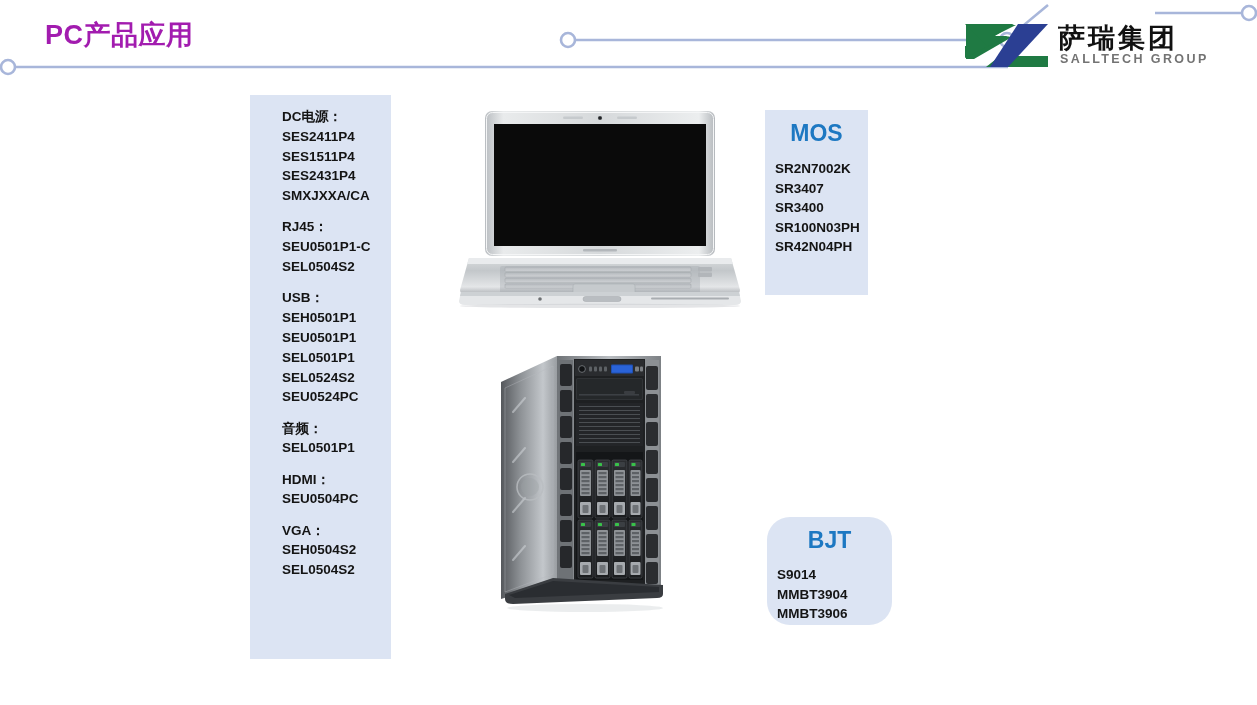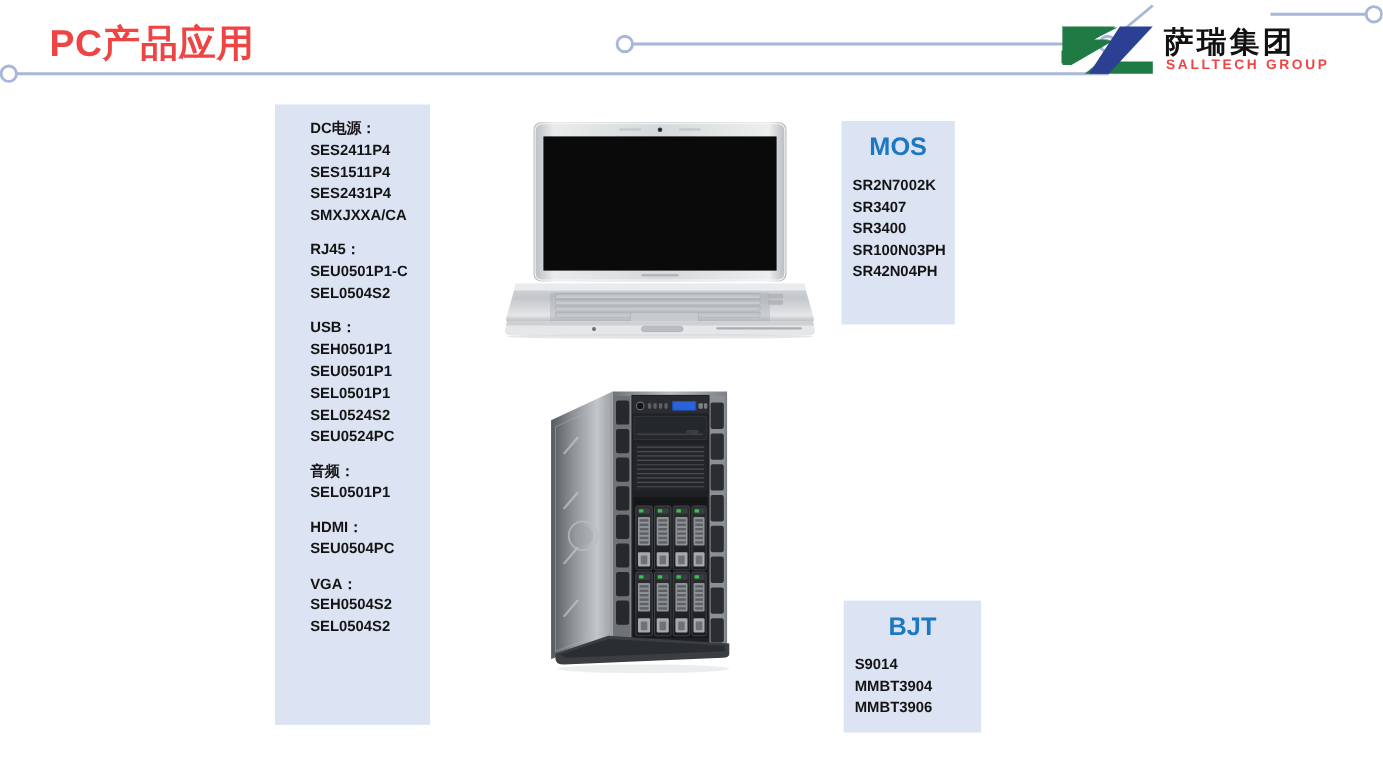--- a/index.html
+++ b/index.html
@@ -9,37 +9,37 @@
     font-family:"Liberation Sans","DejaVu Sans",sans-serif;
     overflow:hidden;
     position:relative;
   }
   #slide{position:absolute;left:0;top:0;width:1257px;height:705px;overflow:hidden;}
 
   
   .hdr{position:absolute;left:0;top:0;width:1257px;height:90px;}
   .hdr-title{
     position:absolute;left:45px;top:17px;
-    font-size:34px;font-weight:bold;color:#ef4444;
+    font-size:27px;font-weight:bold;color:#a21caf;
     letter-spacing:.5px;white-space:nowrap;
   }
   .deco{position:absolute;left:0;top:0;width:1257px;height:90px;pointer-events:none;}
 
   
   .logo{position:absolute;left:964px;top:22px;width:236px;height:47px;text-align:right;}
   .logo-mark{position:absolute;left:0;top:1px;width:86px;height:45px;}
   .logo-cn{
     position:absolute;left:94px;top:-2px;
     font-size:27px;font-weight:bold;color:#111111;
     letter-spacing:3px;white-space:nowrap;
     font-family:"DejaVu Sans","Liberation Sans",sans-serif;
   }
   .logo-en{
     position:absolute;left:96px;top:30px;
-    font-size:12.5px;font-weight:bold;color:#ef4444;
+    font-size:12.5px;font-weight:bold;color:#737373;
     letter-spacing:2.4px;white-space:nowrap;
   }
 
   
   .box{position:absolute;background:#dce4f3;}
   .box-title{
     text-align:center;color:#1d78c2;font-weight:bold;
     line-height:1.14;
   }
   .box-lines{color:#141414;font-weight:bold;}
@@ -51,21 +51,21 @@
   #box-esd .box-lines{font-size:13.5px;line-height:19.8px;padding:12px 0 0 11px;margin-left:21px;}
 
   #box-mos{left:765px;top:110px;width:103px;height:185px;}
   #box-mos .box-title{font-size:23px;padding-top:10px;}
   #box-mos .box-lines{font-size:13.5px;line-height:19.5px;padding:13px 0 0 10px;}
 
   #box-schottky{left:770px;top:338px;width:120px;height:127px;}
   #box-schottky .box-title{font-size:23px;padding-top:6px;}
   #box-schottky .box-lines{font-size:13.5px;line-height:19.5px;padding:9px 0 0 8px;}
 
-  #box-bjt{left:767px;top:546px;width:125px;height:120px;}
+  #box-bjt{left:767px;top:517px;width:125px;height:108px;border-radius:23px;}
   #box-bjt .box-title{font-size:23px;padding-top:10px;}
   #box-bjt .box-lines{font-size:13.5px;line-height:19.5px;padding:12px 0 0 10px;}
 
   
   .prod{position:absolute;}
   #laptop{left:455px;top:108px;width:290px;height:200px;}
   #server{left:495px;top:342px;width:200px;height:285px;}
 </style>
 </head>
 <body>

